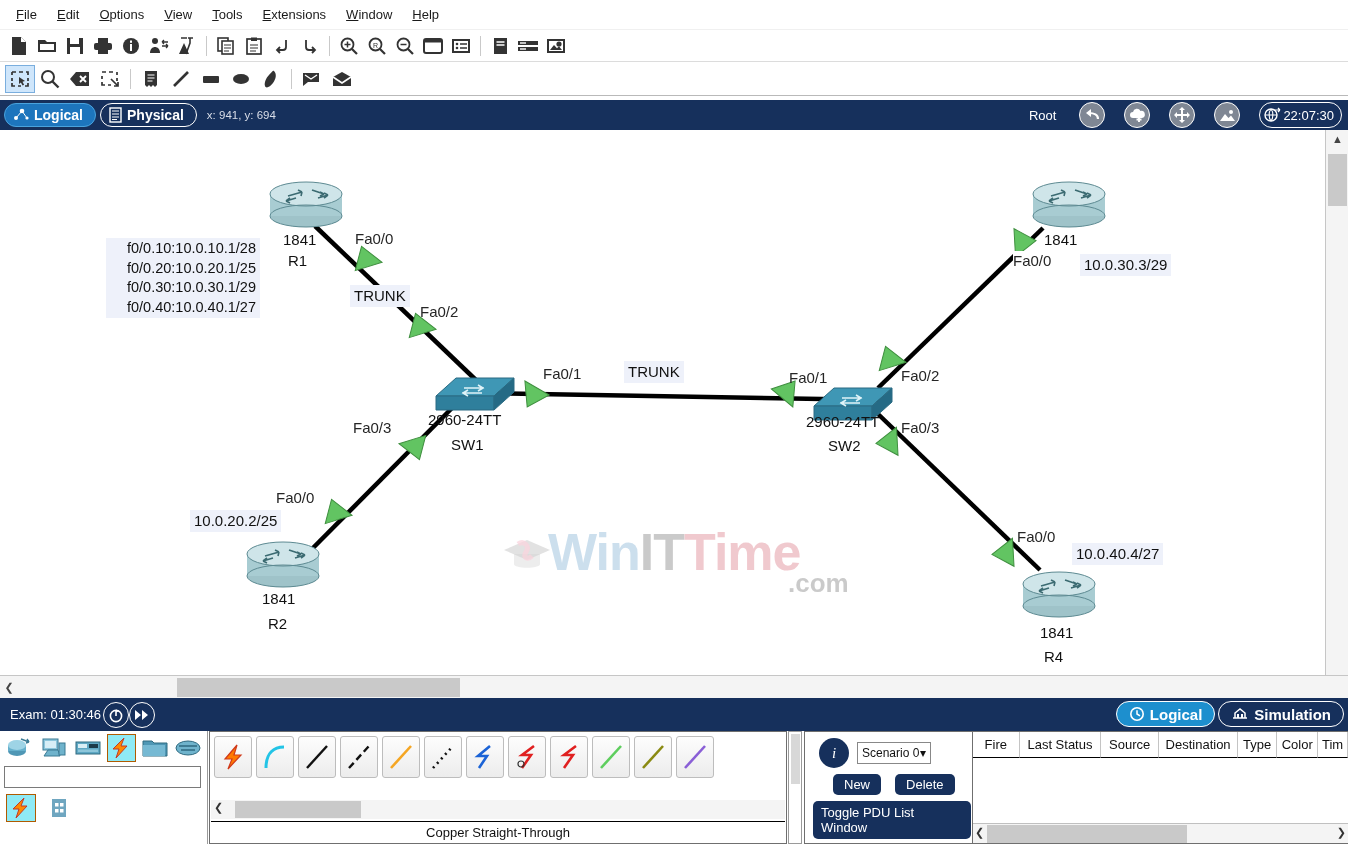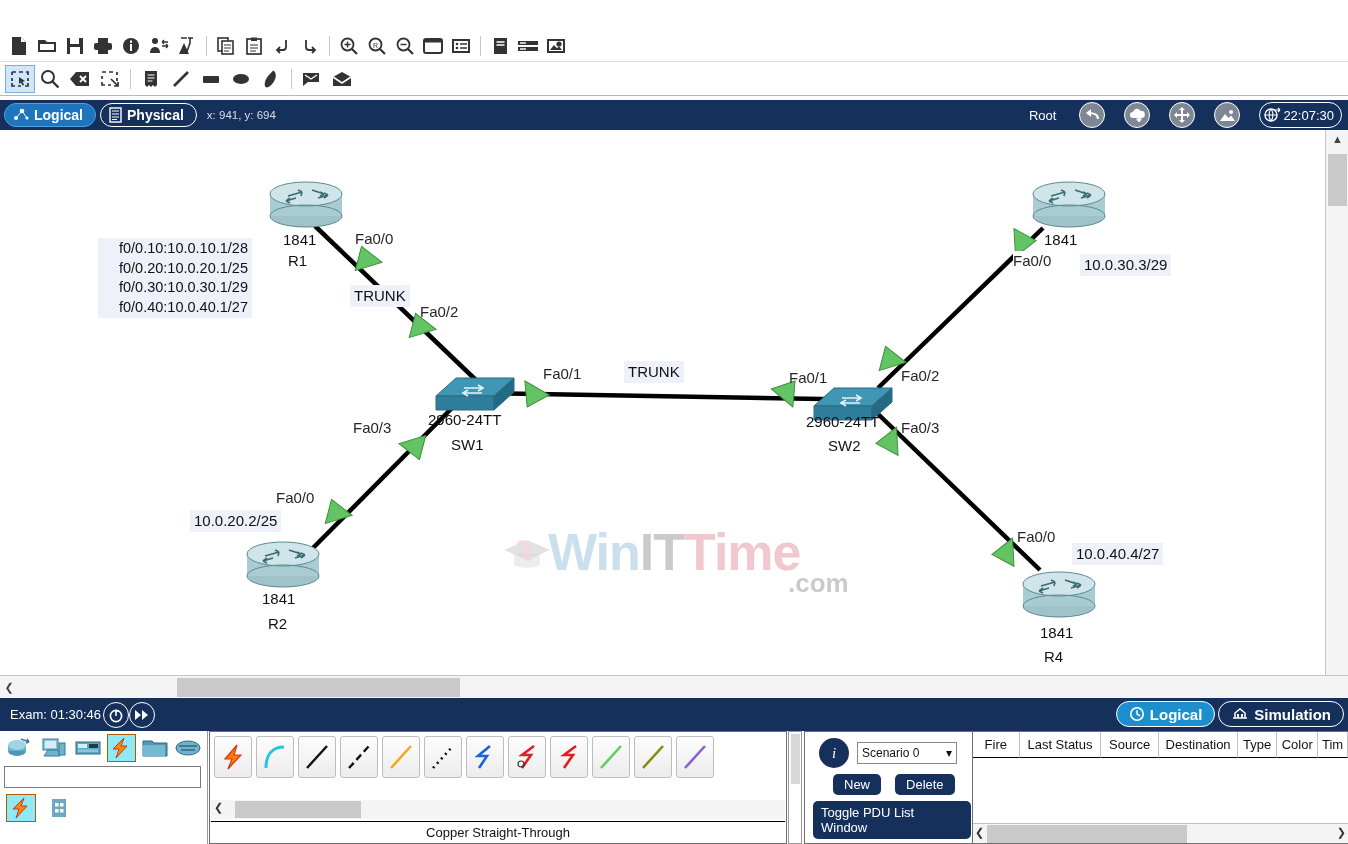--- a/index.html
+++ b/index.html
@@ -196,21 +196,21 @@
     border: 1px solid #6f6f6f; border-right: none; background: #fff;
   }
   .pdu-left { position: absolute; left: 0; top: 0; width: 166px; height: 111px; }
   .scenario-row { display: flex; align-items: center; gap: 8px; padding: 6px 0 0 14px; }
   .info-circ {
     width: 30px; height: 30px; border-radius: 50%; background: #16305c;
     display: flex; align-items: center; justify-content: center;
     color: #fff; font-size: 15px; font-style: italic; font-family: "Liberation Serif", serif;
   }
   .scenario-sel {
-    width: 100px; height: 22px; border: 1px solid #888; background: #fff;
+    width: 74px; height: 22px; border: 1px solid #888; background: #fff;
     font-size: 12px; display: flex; align-items: center; justify-content: space-between;
     padding: 0 4px; color: #111;
   }
   .btn-row { display: flex; gap: 14px; padding: 6px 0 0 28px; }
   .db {
     background: #16305c; color: #fff; font-size: 13px; border-radius: 5px;
     padding: 3px 11px; border: none;
   }
   .toggle-btn {
     margin: 6px 0 0 8px; background: #16305c; color: #fff; font-size: 13px;
@@ -235,20 +235,30 @@
   .left-grip { position: absolute; left: 788px; top: 0; width: 14px; height: 113px;
       border: 1px solid #9a9a9a; background: #fff; }
   .grip-scroll { position: absolute; left: 2px; top: 2px; width: 9px; height: 50px;
       background: #d8d8d8; }
 </style>
 </head>
 <body>
 
 <div id="app">
 
+  <div class="menubar">
+    <div class="menu-item"><u>F</u>ile</div>
+    <div class="menu-item"><u>E</u>dit</div>
+    <div class="menu-item"><u>O</u>ptions</div>
+    <div class="menu-item"><u>V</u>iew</div>
+    <div class="menu-item"><u>T</u>ools</div>
+    <div class="menu-item"><u>E</u>xtensions</div>
+    <div class="menu-item"><u>W</u>indow</div>
+    <div class="menu-item"><u>H</u>elp</div>
+  </div>
 
   <div class="toolbar">
     <div class="tb-btn">
       <svg width="18" height="20" viewBox="0 0 18 20">
           <path d="M2 1h9l5 5v13H2z" fill="#333"></path>
           <path d="M11 1v5h5" fill="#fff"></path>
         </svg>
     </div>
     <div class="tb-btn">
       <svg width="20" height="18" viewBox="0 0 20 18">
@@ -536,21 +546,21 @@
           </svg>
           <div style="position:absolute;left:48px;top:0px;white-space:nowrap">
             <span class="wm-text" style="color:#8fb9d9">Win</span><span class="wm-text" style="color:#8c8c8c">IT</span><span class="wm-text" style="color:#e08a95">Time</span>
           </div>
           <div style="position:absolute;left:288px;top:46px">
             <span class="wm-com">.com</span>
           </div>
         </div>
 
 
-        <div class="label boxed" style="left:98px; top:108px; font-size:14.5px;padding-left:21px;">f0/0.10:10.0.10.1/28
+        <div class="label boxed" style="left:106px; top:108px; font-size:14.5px;padding-left:21px;">f0/0.10:10.0.10.1/28
 f0/0.20:10.0.20.1/25
 f0/0.30:10.0.30.1/29
 f0/0.40:10.0.40.1/27</div>
 
         <div class="node" style="left:268px; top:50px;">
           <svg width="76" height="50" viewBox="0 0 76 50">
             <ellipse cx="38" cy="36" rx="36" ry="11" fill="#9fc3c9"></ellipse>
             <rect x="2" y="14" width="72" height="22" fill="#a8ccd2"></rect>
             <ellipse cx="38" cy="14" rx="36" ry="12" fill="#cfe5e9" stroke="#5d8a92"></ellipse>
             <path d="M20 16l14-4M34 12l-4-2M34 12l-1 4M28 18l-10 3M18 21l4 2M18 21l4-3M44 10l12 4M56 14l-4 2M56 14l-4-2M50 18l10-3M60 15l-4-2M60 15l-4 3" stroke="#3c6b72" stroke-width="1.6" fill="none"></path>

